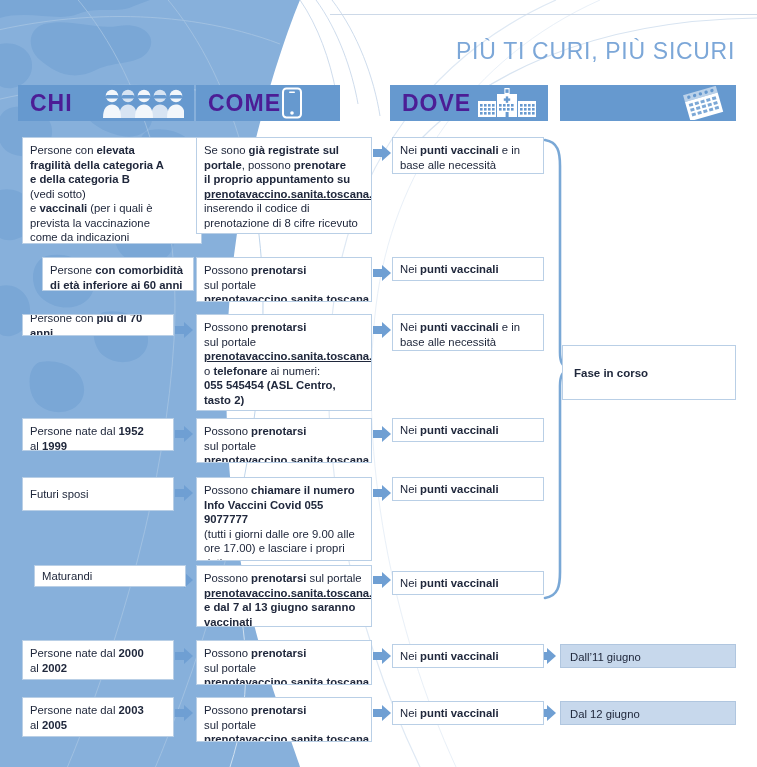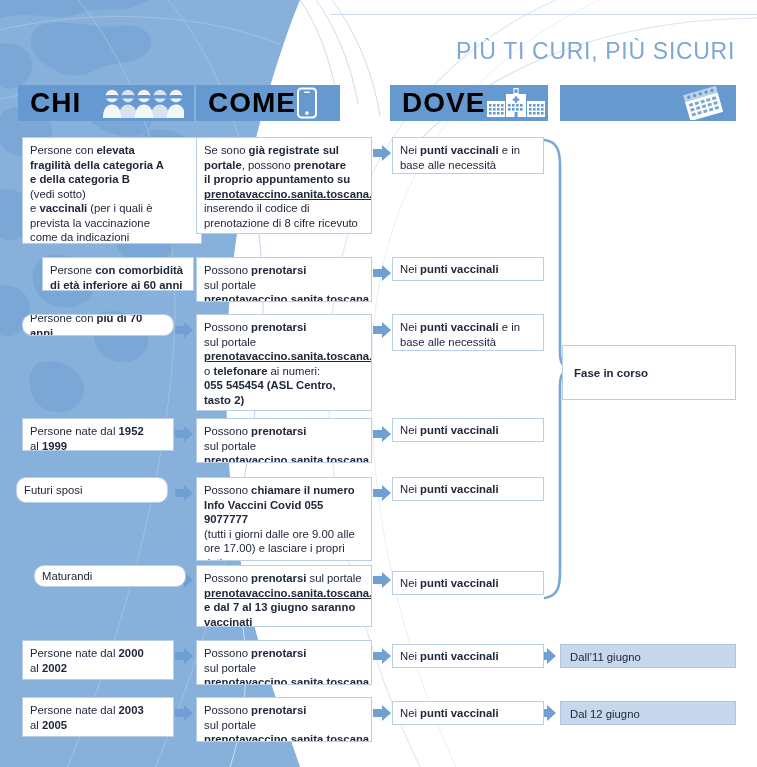--- a/index.html
+++ b/index.html
@@ -22,21 +22,21 @@
     font-family:"Liberation Sans","DejaVu Sans",sans-serif;
     white-space:nowrap;
   }
 
   
   .banner{
     position:absolute;height:36px;background:#6699cf;
     display:flex;align-items:center;
   }
   .banner .btext{
-    color:#000000;font-weight:bold;font-size:28px;
+    color:#4c1d95;font-weight:bold;font-size:23px;
     letter-spacing:1px;margin-left:12px;line-height:1;
     font-family:"Liberation Sans","DejaVu Sans",sans-serif;
   }
   .banner .bicon{margin-left:auto;margin-right:10px;display:flex;align-items:center;}
 
   
   .cell{
     position:absolute;
     background:#ffffff;
     border:1px solid #b9cfe6;
@@ -53,21 +53,21 @@
     background:#c7d8ec;border:1px solid #b0c6df;
     display:flex;align-items:flex-start;
     padding-left:9px;
   }
   .cell.fase{
     background:#ffffff;border:1px solid #b9cfe6;
     display:flex;align-items:center;padding-left:11px;
     font-weight:bold;font-size:11.5px;
   }
   .cell.chi{display:flex;align-items:flex-start;}
-  .cell.chi.vcenter{align-items:center;border-radius:10px;}
+  .cell.chi.vcenter{align-items:center;}
 </style>
 </head>
 <body>
 
 <div id="stage">
 
   <svg id="bg" viewBox="0 0 757 767" xmlns="http://www.w3.org/2000/svg">
     <defs>
       <clipPath id="clipAll">
           <rect x="0" y="0" width="757" height="767"></rect>
@@ -321,21 +321,21 @@
   <div class="cell" style="left:392px;top:314px;width:152px;height:37px;"><span>Nei <b>punti vaccinali</b> e in<br>base alle necessità</span></div>
 
   <div class="cell chi" style="left:22px;top:418px;width:152px;height:33px;">
       <span>Persone nate dal <b>1952</b><br>al <b>1999</b></span>
     </div>
   <div class="cell" style="left:196px;top:418px;width:176px;height:45px;"><span>Possono <b>prenotarsi</b><br>sul portale<br><u>prenotavaccino.sanita.toscana.it</u></span></div>
   <div class="cell" style="left:392px;top:418px;width:152px;height:24px;display:flex;align-items:center;">
       <span>Nei <b>punti vaccinali</b></span>
     </div>
 
-  <div class="cell chi vcenter" style="left:16px;top:477px;width:152px;height:26px;">
+  <div class="cell chi vcenter" style="left:22px;top:477px;width:152px;height:34px;">
       <span>Futuri sposi</span>
     </div>
   <div class="cell" style="left:196px;top:477px;width:176px;height:84px;"><span>Possono <b>chiamare il numero<br>Info Vaccini Covid 055 9077777</b><br>(tutti i giorni dalle ore 9.00 alle<br>ore 17.00) e lasciare i propri dati.<br>Saranno contattati dalla ASL<br>di appartenenza</span></div>
   <div class="cell" style="left:392px;top:477px;width:152px;height:24px;display:flex;align-items:center;">
       <span>Nei <b>punti vaccinali</b></span>
     </div>
 
   <div class="cell chi vcenter" style="left:22px;top:565px;width:152px;height:22px;margin-left:12px;">
       <span>Maturandi</span>
     </div>

